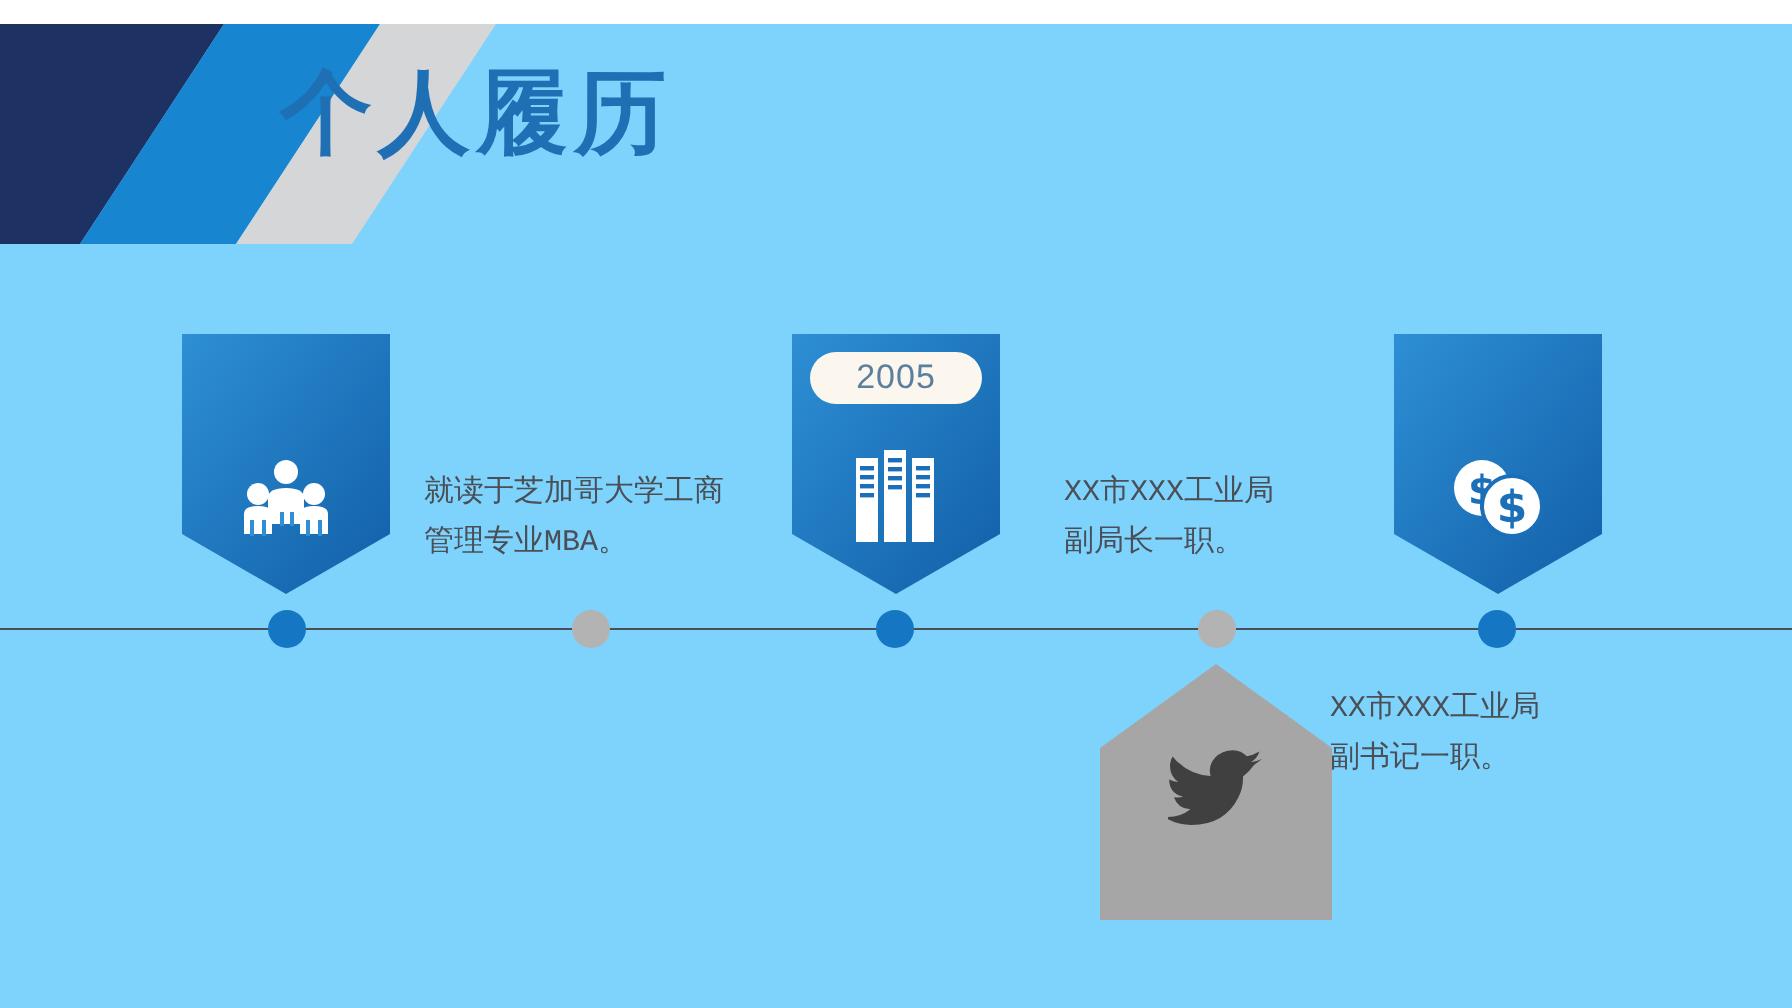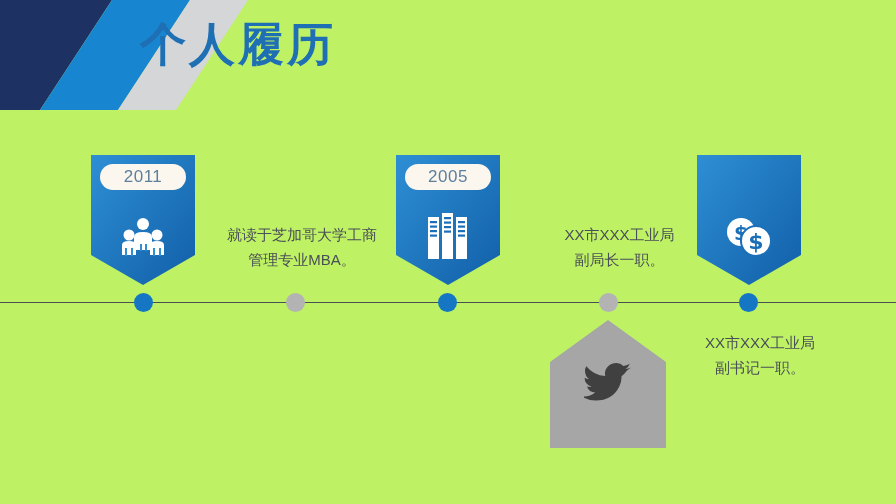--- a/index.html
+++ b/index.html
@@ -3,21 +3,21 @@
 <meta charset="utf-8">
 <style>
   html,body{margin:0;padding:0;}
   body{
     width:896px;height:504px;
     background:#ffffff;
     font-family:"Liberation Sans","DejaVu Sans",sans-serif;
     overflow:hidden;
     position:relative;
   }
-  .slide{position:absolute;inset:0;overflow:hidden;background:#bef264;}
+  .slide{position:absolute;inset:0;overflow:hidden;background:#7dd3fc;margin-top:12px;}
 
   
   .corner{position:absolute;left:0;top:0;width:310px;height:110px;overflow:hidden;pointer-events:none;}
   .corner svg{display:block;}
 
   
   .title{
     position:absolute;left:140px;top:14px;
     font-size:46px;font-weight:bold;letter-spacing:3px;
     color:#1f6fb4;
@@ -55,25 +55,25 @@
   .pill.white{background:#ffffff;color:#3e3e3e;}
 
   .badge-icon{
     position:absolute;left:0;width:104px;
     display:flex;align-items:center;justify-content:center;
   }
 
   
   .caption{
     position:absolute;
-    text-align:center;
+    text-align:left;
     color:#4a4f57;
     font-size:15px;
     line-height:25px;
-    font-family:Liberation Sans, sans-serif;
+    font-family:Liberation Mono, monospace;
     white-space:pre-line;
   }
 </style>
 </head>
 <body>
 
 <div class="slide">
 
   <div class="corner">
     <svg width="310" height="110" viewBox="0 0 310 110" xmlns="http://www.w3.org/2000/svg">
@@ -98,21 +98,20 @@
       <svg width="104" height="130" viewBox="0 0 104 130">
         <defs>
           <linearGradient id="g2011" x1="0" y1="0" x2="1" y2="1">
             <stop offset="0%" stop-color="#2e8fd4"></stop>
             <stop offset="100%" stop-color="#115fa8"></stop>
           </linearGradient>
         </defs>
         <polygon points="0,0 104,0 104,100 52,130 0,100" fill="url(#g2011)"></polygon>
       </svg>
     </div>
-    <div class="pill cream" style="top:9px">2011</div>
     <div class="badge-icon" style="top:60px;height:44px">
       <svg width="44" height="40" viewBox="0 0 44 40" fill="#ffffff">
         <circle cx="22" cy="7" r="6"></circle>
         <path d="M13 33 L13 20 Q13 15 22 15 Q31 15 31 20 L31 33 Z"></path>
         <circle cx="8" cy="18" r="5.5"></circle>
         <path d="M1 38 L1 28 Q1 24 8 24 Q15 24 15 28 L15 38 Z"></path>
         <circle cx="36" cy="18" r="5.5"></circle>
         <path d="M29 38 L29 28 Q29 24 36 24 Q43 24 43 28 L43 38 Z"></path>
         <rect x="4" y="31" width="2" height="8" fill="#2e8fd4"></rect>
         <rect x="10" y="31" width="2" height="8" fill="#2e8fd4"></rect>

